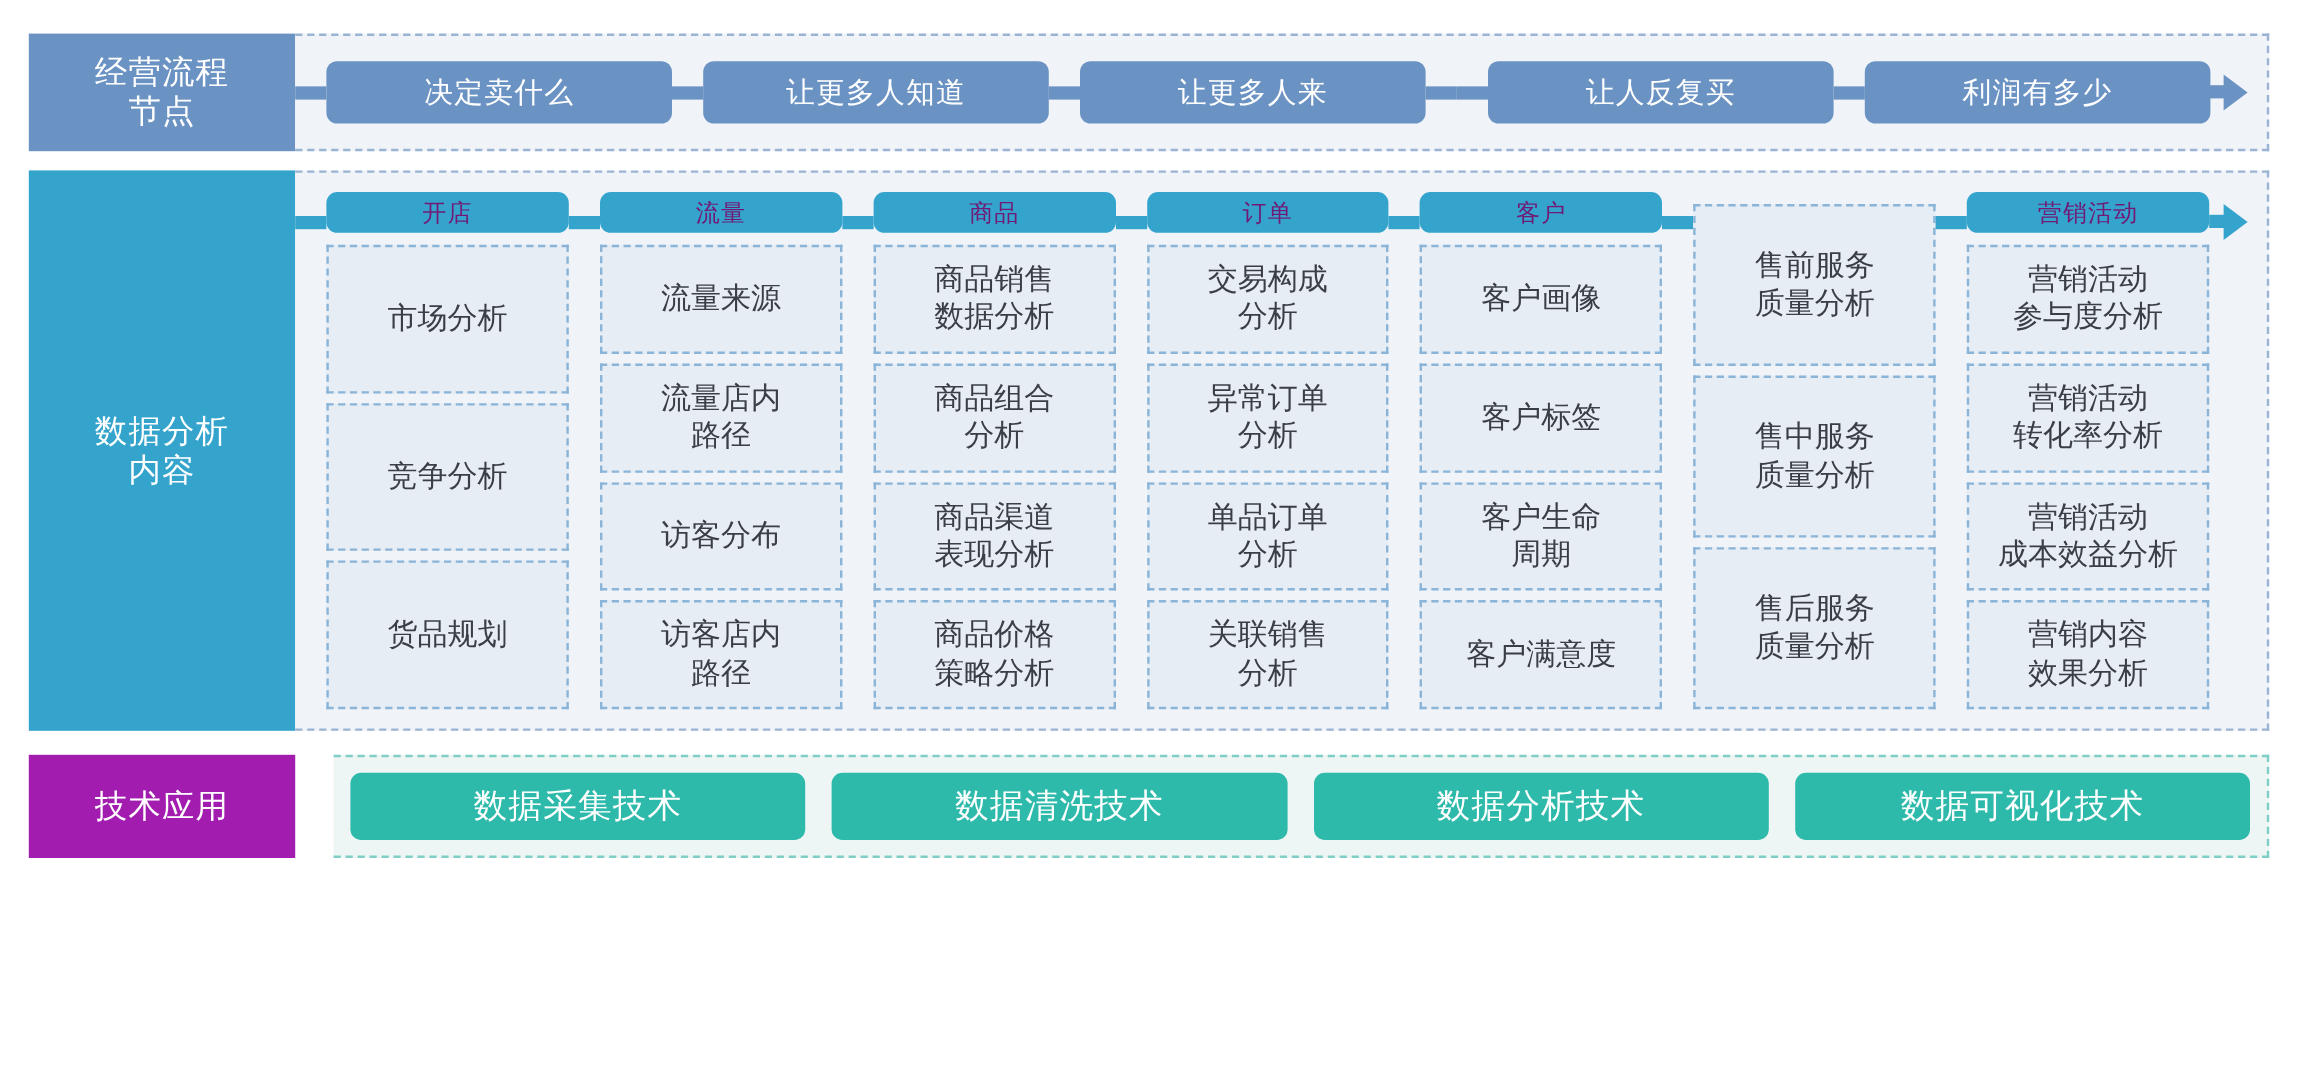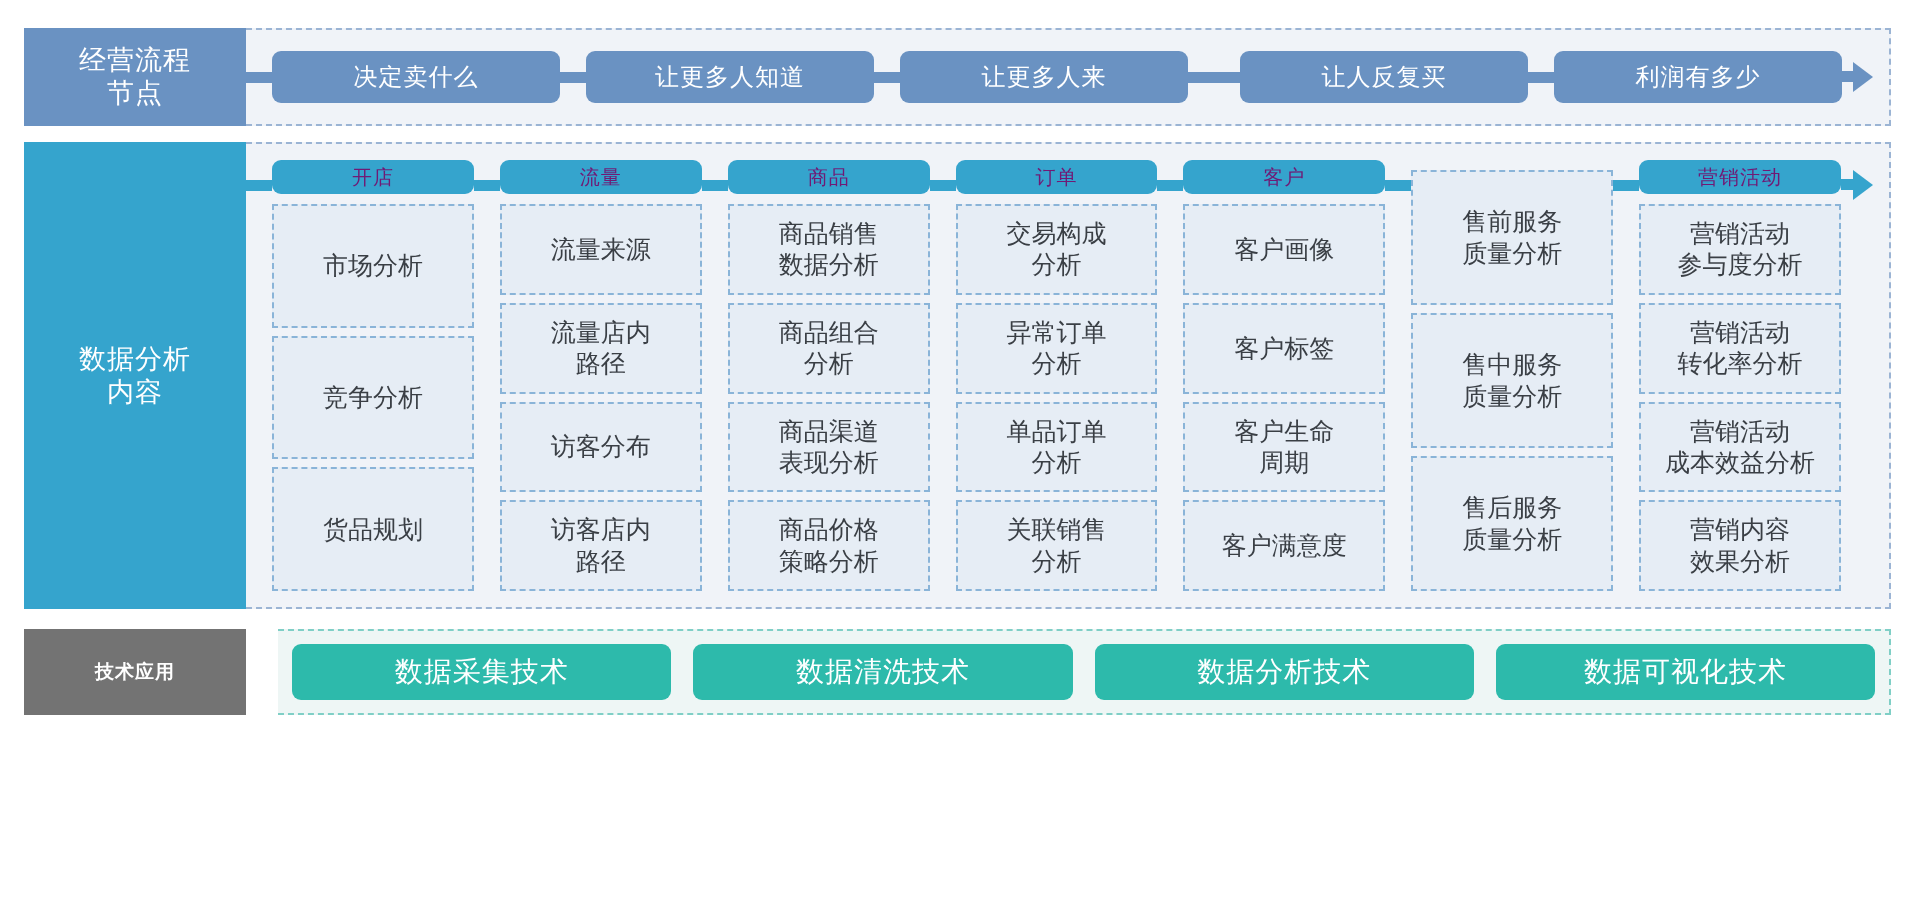--- a/index.html
+++ b/index.html
@@ -87,21 +87,21 @@
   .mx-arrow::after {
     content: ""; position: absolute; left: 12px; top: 0;
     width: 0; height: 0;
     border-top: 15px solid transparent;
     border-bottom: 15px solid transparent;
     border-left: 20px solid #35a4cd;
   }
 
   
   #band-tech { height: 86px; margin-top: 20px; }
-  #band-tech .band-label { background: #737373; font-size: 19px; font-weight: bold; }
+  #band-tech .band-label { background: #a21caf; font-size: 27px; }
   #band-tech .band-body { background: #eef6f5; border-color: #7fcfc6; padding: 0 14px; gap: 22px; margin-left: 32px; }
   .tech-node {
     flex: 1 1 0; height: 56px;
     background: #2dbaab; border-radius: 9px;
     display: flex; align-items: center; justify-content: center;
     color: #fff; font-size: 28px; letter-spacing: 1px; white-space: nowrap;
   }
 </style>
 </head>
 <body>

